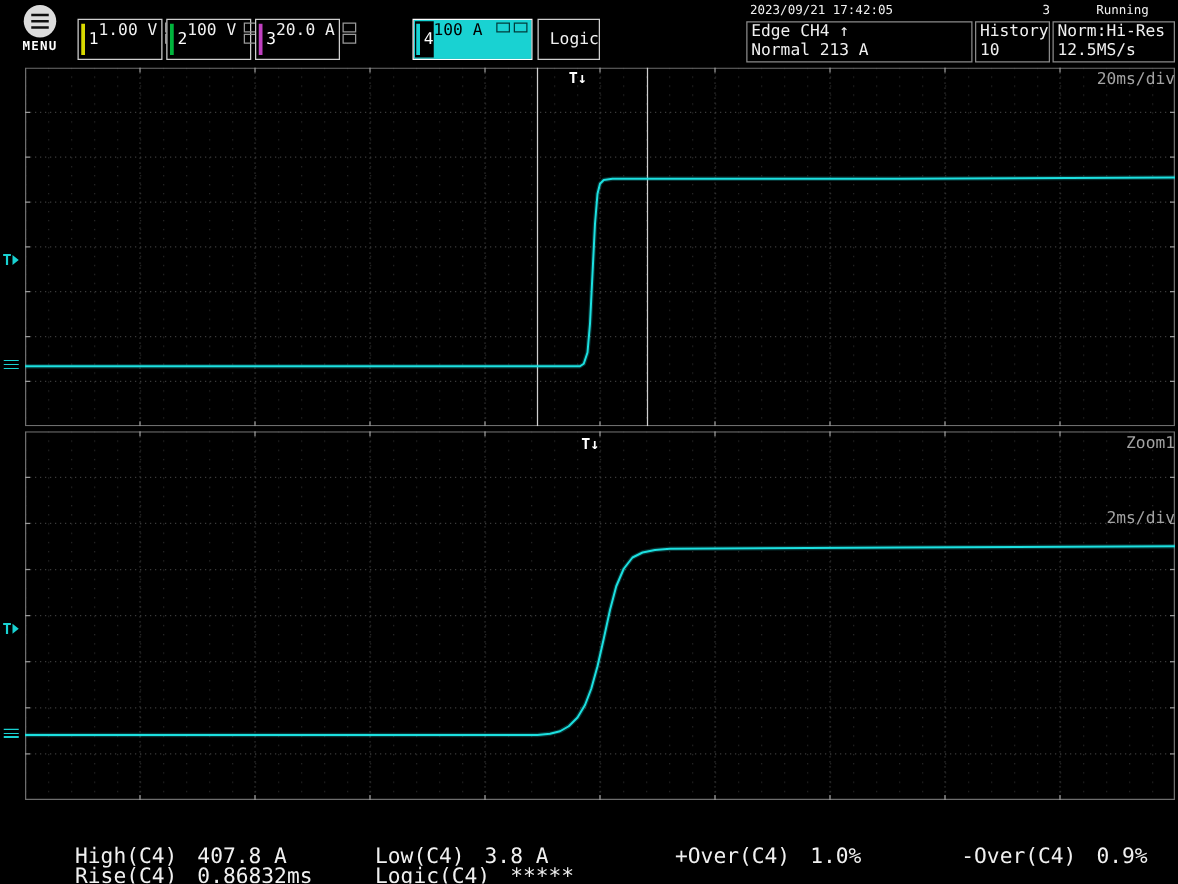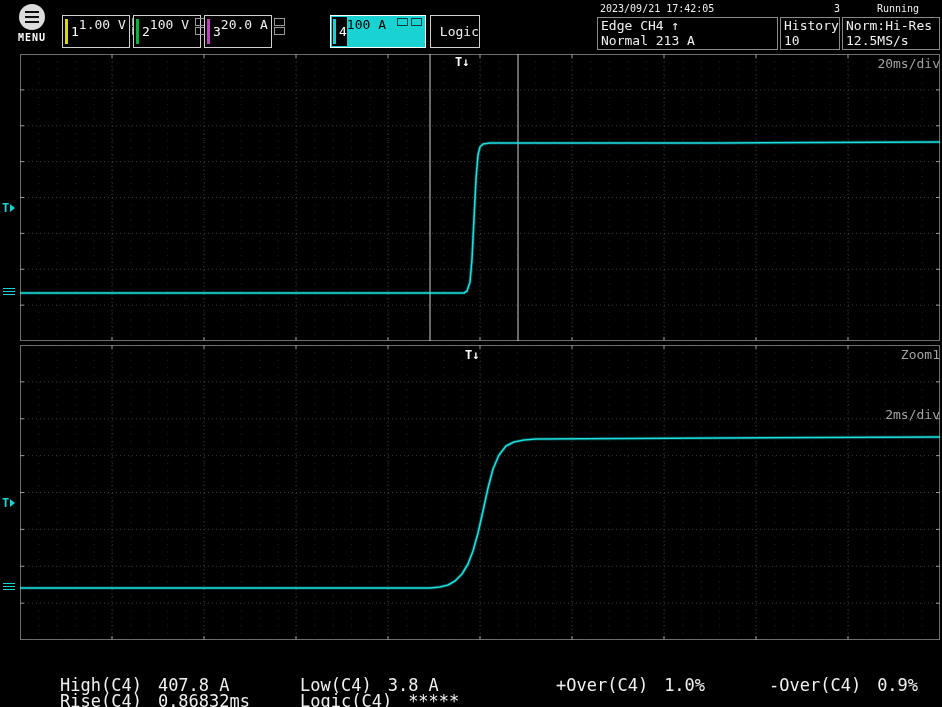--- a/index.html
+++ b/index.html
@@ -258,18 +258,18 @@
     <div class="trig-pos" style="left:445px;top:3px;">T↓</div>
   </div>
   <div class="lvl-marker" style="top:496px;">
       <span>T</span>
       <span class="tri"></span>
     </div>
   <div class="gnd-marker" style="top:583px;"></div>
 
   <div class="meas" style="left:60px;top:675px;"><span>High(C4)</span><span class="mv">407.8 A</span></div>
   <div class="meas" style="left:300px;top:675px;"><span>Low(C4)</span><span class="mv">3.8 A</span></div>
-  <div class="meas" style="left:556px;top:675px;"><span>+Over(C4)</span><span class="mv">1.0%</span></div>
+  <div class="meas" style="left:540px;top:675px;"><span>+Over(C4)</span><span class="mv">1.0%</span></div>
   <div class="meas" style="left:769px;top:675px;"><span>-Over(C4)</span><span class="mv">0.9%</span></div>
   <div class="meas" style="left:60px;top:691px;"><span>Rise(C4)</span><span class="mv">0.86832ms</span></div>
   <div class="meas" style="left:300px;top:691px;"><span>Logic(C4)</span><span class="mv">*****</span></div>
 
 </div>
 
 </body></html>

